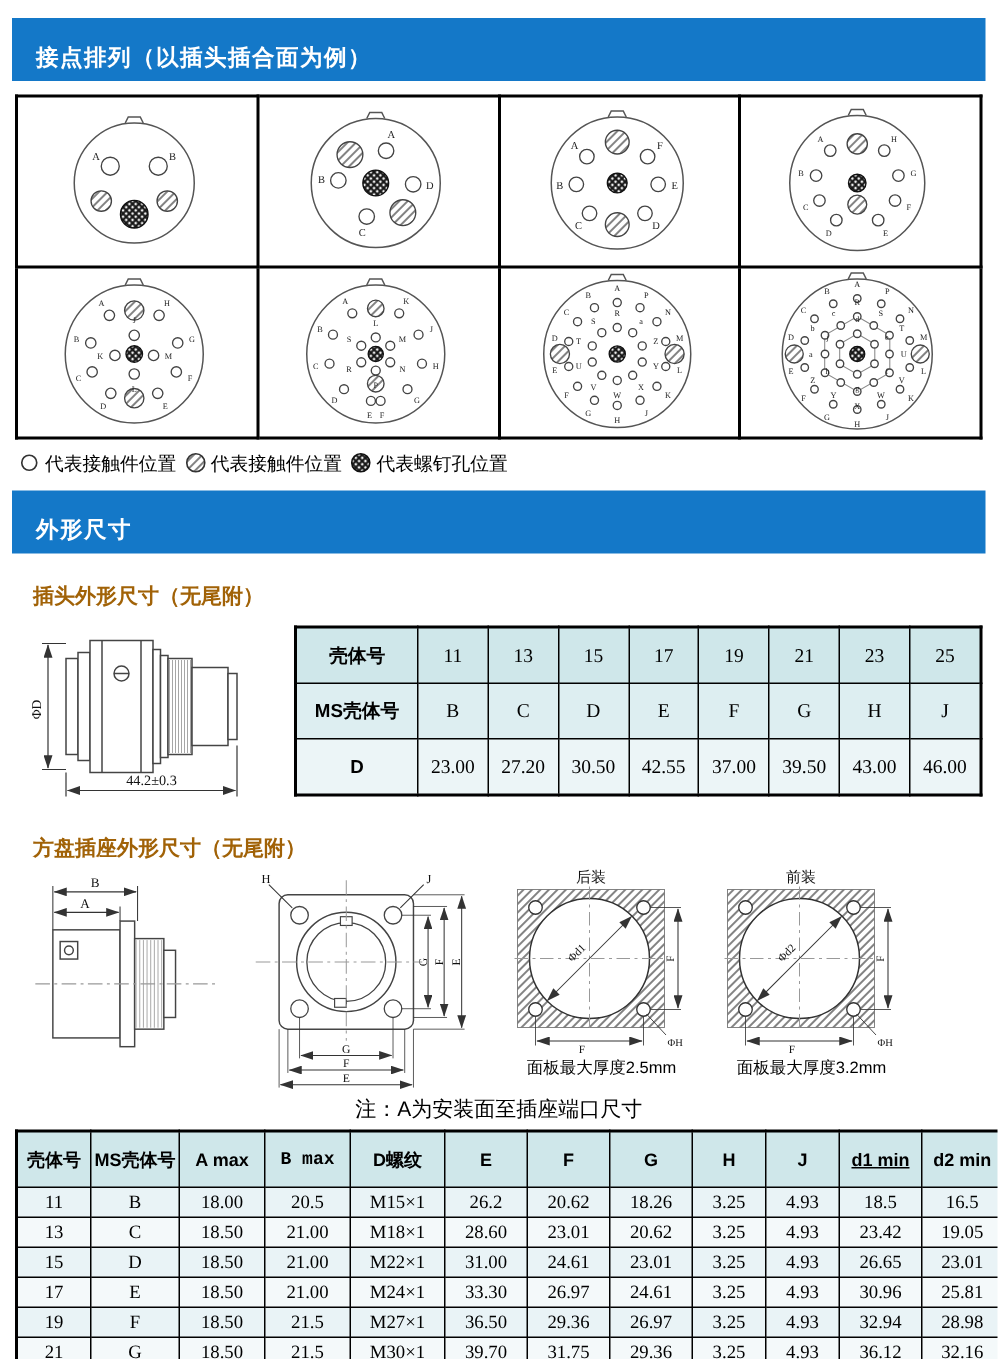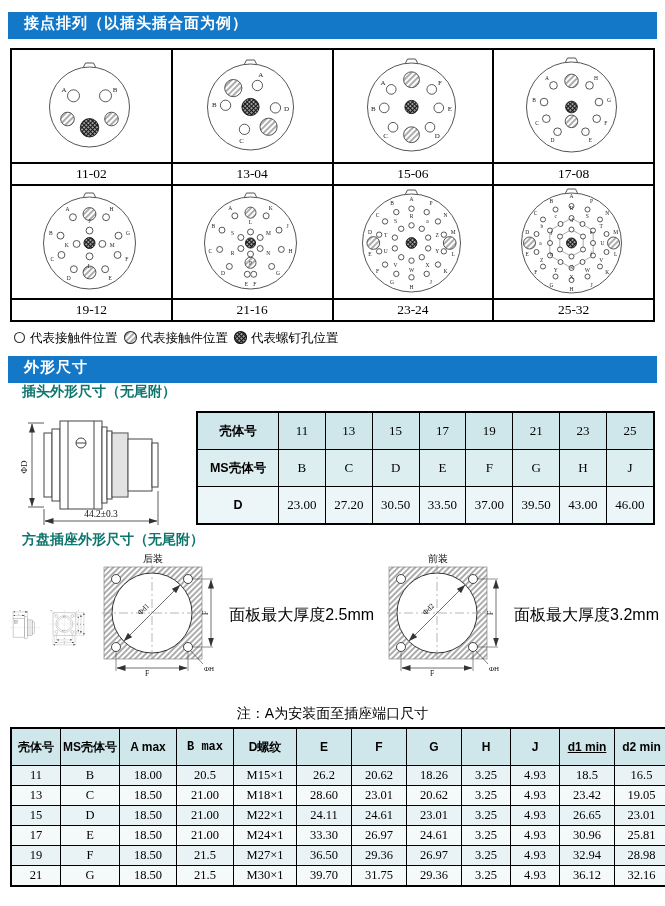--- a/index.html
+++ b/index.html
@@ -1,39 +1,39 @@
 <!DOCTYPE html>
 <html><head>
 <meta charset="utf-8">
 <style>
   html,body{margin:0;padding:0;background:#fff;}
   body{width:665px;font-family:"Liberation Sans",sans-serif;color:#000;}
   svg{display:block;font-family:"Liberation Serif",serif;}
   .banner{margin:12px 8px 0 8px;background:#1478c8;color:#fff;font-weight:bold;
-          font-size:15px;letter-spacing:1px;padding:2px 0 6px 16px;}
+          font-size:15px;letter-spacing:1px;padding:17px 0 6px 16px;}
   .conn-wrap{margin:9px 10px 0 10px;}
   table.conn{border-collapse:collapse;width:100%;table-layout:fixed;}
   table.conn td{border:2px solid #000;text-align:center;padding:0;vertical-align:middle;}
   table.conn td.diag{height:112px;}
   table.conn td.lab{height:20px;font-family:"Liberation Serif",serif;font-size:13.5px;}
   .legend{display:flex;align-items:center;gap:5px;margin:8px 0 0 12px;font-size:12.5px;}
   .legend .li{display:flex;gap:3px;}
   .banner2{margin-top:9px;}
-  .subtitle{color:#0f766e;font-weight:bold;font-size:14px;margin:0 0 4px 22px;}
+  .subtitle{color:#a16207;font-weight:bold;font-size:14px;margin:20px 0 4px 22px;}
   .plug-row{display:flex;margin:0 10px;align-items:center;}
   table.t1{border-collapse:collapse;border:2px solid #000;margin-left:4px;flex:1;}
   table.t1 td{border:1px solid #000;text-align:center;height:34px;
               font-family:"Liberation Serif",serif;font-size:13px;}
   table.t1 td.h{font-weight:bold;font-family:"Liberation Sans",sans-serif;font-size:12.5px;width:78px;}
   table.t1 tr:nth-child(1) td{background:#cfe7ea;}
   table.t1 tr:nth-child(2) td{background:#ddeef1;}
   table.t1 tr:nth-child(3) td{background:#ecf5f7;}
   .flange-row{display:flex;margin:0 6px;gap:2px;align-items:flex-start;}
-  .cutout{display:flex;align-items:center;}
-  .cutout .cap{font-size:16px;margin-top:1px;white-space:nowrap;}
+  .cutout{display:flex;flex-direction:column;align-items:center;}
+  .cutout .cap{font-size:11px;margin-top:1px;white-space:nowrap;}
   .note{text-align:center;font-weight:normal;font-size:14px;margin:4px 0 4px 0;}
   table.main{border-collapse:collapse;border:2px solid #000;margin:0 10px;width:645px;table-layout:fixed;}
   table.main th,table.main td{border:1px solid #000;text-align:center;padding:0;}
   table.main th{background:#cfe7ea;font-size:12px;height:36px;font-weight:bold;}
   table.main td{height:19px;font-family:"Liberation Serif",serif;font-size:12.5px;}
   table.main tbody tr:nth-child(odd) td{background:#e9f3f6;}
   table.main tbody tr:nth-child(even) td{background:#f4f9fa;}
   .defs-holder{position:absolute;width:0;height:0;overflow:hidden;}
 </style>
 </head>
@@ -134,26 +134,20 @@
               <circle cx="91.45" cy="80.75" r="3.825" fill="#fff" stroke="#444" stroke-width="0.9"></circle>
               <text x="96.42150726661512" y="91.49541611818813" text-anchor="middle" font-size="5.5" fill="#222">E</text>
               <circle cx="102.7" cy="67.7" r="3.825" fill="#fff" stroke="#444" stroke-width="0.9"></circle>
               <text x="111.88346579845287" y="73.88875197785312" text-anchor="middle" font-size="5.5" fill="#222">F</text>
               <circle cx="104.95" cy="51.05" r="3.825" fill="#fff" stroke="#444" stroke-width="0.9"></circle>
               <text x="114.9142860516316" y="51.178161531672984" text-anchor="middle" font-size="5.5" fill="#222">G</text>
               <circle cx="95.5" cy="34.400000000000006" r="3.825" fill="#fff" stroke="#444" stroke-width="0.9"></circle>
               <text x="101.98186704660287" y="28.546759544076572" text-anchor="middle" font-size="5.5" fill="#222">H</text>
             </svg>
           </td>
-        </tr>
-        <tr>
-          <td class="lab">11-02</td>
-          <td class="lab">13-04</td>
-          <td class="lab">15-06</td>
-          <td class="lab">17-08</td>
         </tr>
         <tr>
           <td class="diag">
             <svg width="155" height="110">
               <path d="M71.5,10 L73.5,6 L81.5,6 L83.5,10" fill="#fff" stroke="#555" stroke-width="1"></path>
               <circle cx="77.5" cy="56" r="46" fill="none" stroke="#555" stroke-width="1"></circle>
               <circle cx="77.5" cy="27.02" r="6.44" fill="url(#hatch)" stroke="#444" stroke-width="0.9"></circle>
               <circle cx="77.5" cy="85.44" r="6.44" fill="url(#hatch)" stroke="#444" stroke-width="0.9"></circle>
               <circle cx="77.5" cy="56" r="5.52" fill="url(#dhatch)" stroke="#111" stroke-width="0.9"></circle>
               <circle cx="60.94" cy="30.24" r="3.4499999999999997" fill="#fff" stroke="#444" stroke-width="0.9"></circle>
@@ -349,26 +343,20 @@
               <text x="97.27034696784128" y="69.09954393834506" text-anchor="middle" font-size="5.5" fill="#222">f</text>
               <circle cx="77.5" cy="69.5" r="2.5" fill="#fff" stroke="#444" stroke-width="0.9"></circle>
               <text x="77.5" y="80.925" text-anchor="middle" font-size="5.5" fill="#222">g</text>
               <circle cx="66" cy="62.5" r="2.5" fill="#fff" stroke="#444" stroke-width="0.9"></circle>
               <text x="57.72965303215872" y="69.09954393834506" text-anchor="middle" font-size="5.5" fill="#222">h</text>
               <circle cx="66" cy="49.5" r="2.5" fill="#fff" stroke="#444" stroke-width="0.9"></circle>
               <text x="57.72965303215872" y="46.75045606165493" text-anchor="middle" font-size="5.5" fill="#222">j</text>
             </svg>
           </td>
         </tr>
-        <tr>
-          <td class="lab">19-12</td>
-          <td class="lab">21-16</td>
-          <td class="lab">23-24</td>
-          <td class="lab">25-32</td>
-        </tr>
       </tbody>
     </table>
 </div>
 
 <div class="legend" id="legend-row">
     <span class="li">
       <svg width="15" height="15">
         <circle cx="7.5" cy="7.5" r="5" fill="#fff" stroke="#333" stroke-width="1.1"></circle>
       </svg>
       <span>代表接触件位置</span>
@@ -451,21 +439,21 @@
           <td>F</td>
           <td>G</td>
           <td>H</td>
           <td>J</td>
         </tr>
         <tr>
           <td class="h">D</td>
           <td>23.00</td>
           <td>27.20</td>
           <td>30.50</td>
-          <td>33.50</td>
+          <td>42.55</td>
           <td>37.00</td>
           <td>39.50</td>
           <td>43.00</td>
           <td>46.00</td>
         </tr>
       </tbody>
     </table>
 </div>
 
 <div class="subtitle">方盘插座外形尺寸（无尾附）</div>
@@ -660,21 +648,21 @@
         <td>4.93</td>
         <td>23.42</td>
         <td>19.05</td>
       </tr>
       <tr>
         <td>15</td>
         <td>D</td>
         <td>18.50</td>
         <td>21.00</td>
         <td>M22×1</td>
-        <td>24.11</td>
+        <td>31.00</td>
         <td>24.61</td>
         <td>23.01</td>
         <td>3.25</td>
         <td>4.93</td>
         <td>26.65</td>
         <td>23.01</td>
       </tr>
       <tr>
         <td>17</td>
         <td>E</td>

